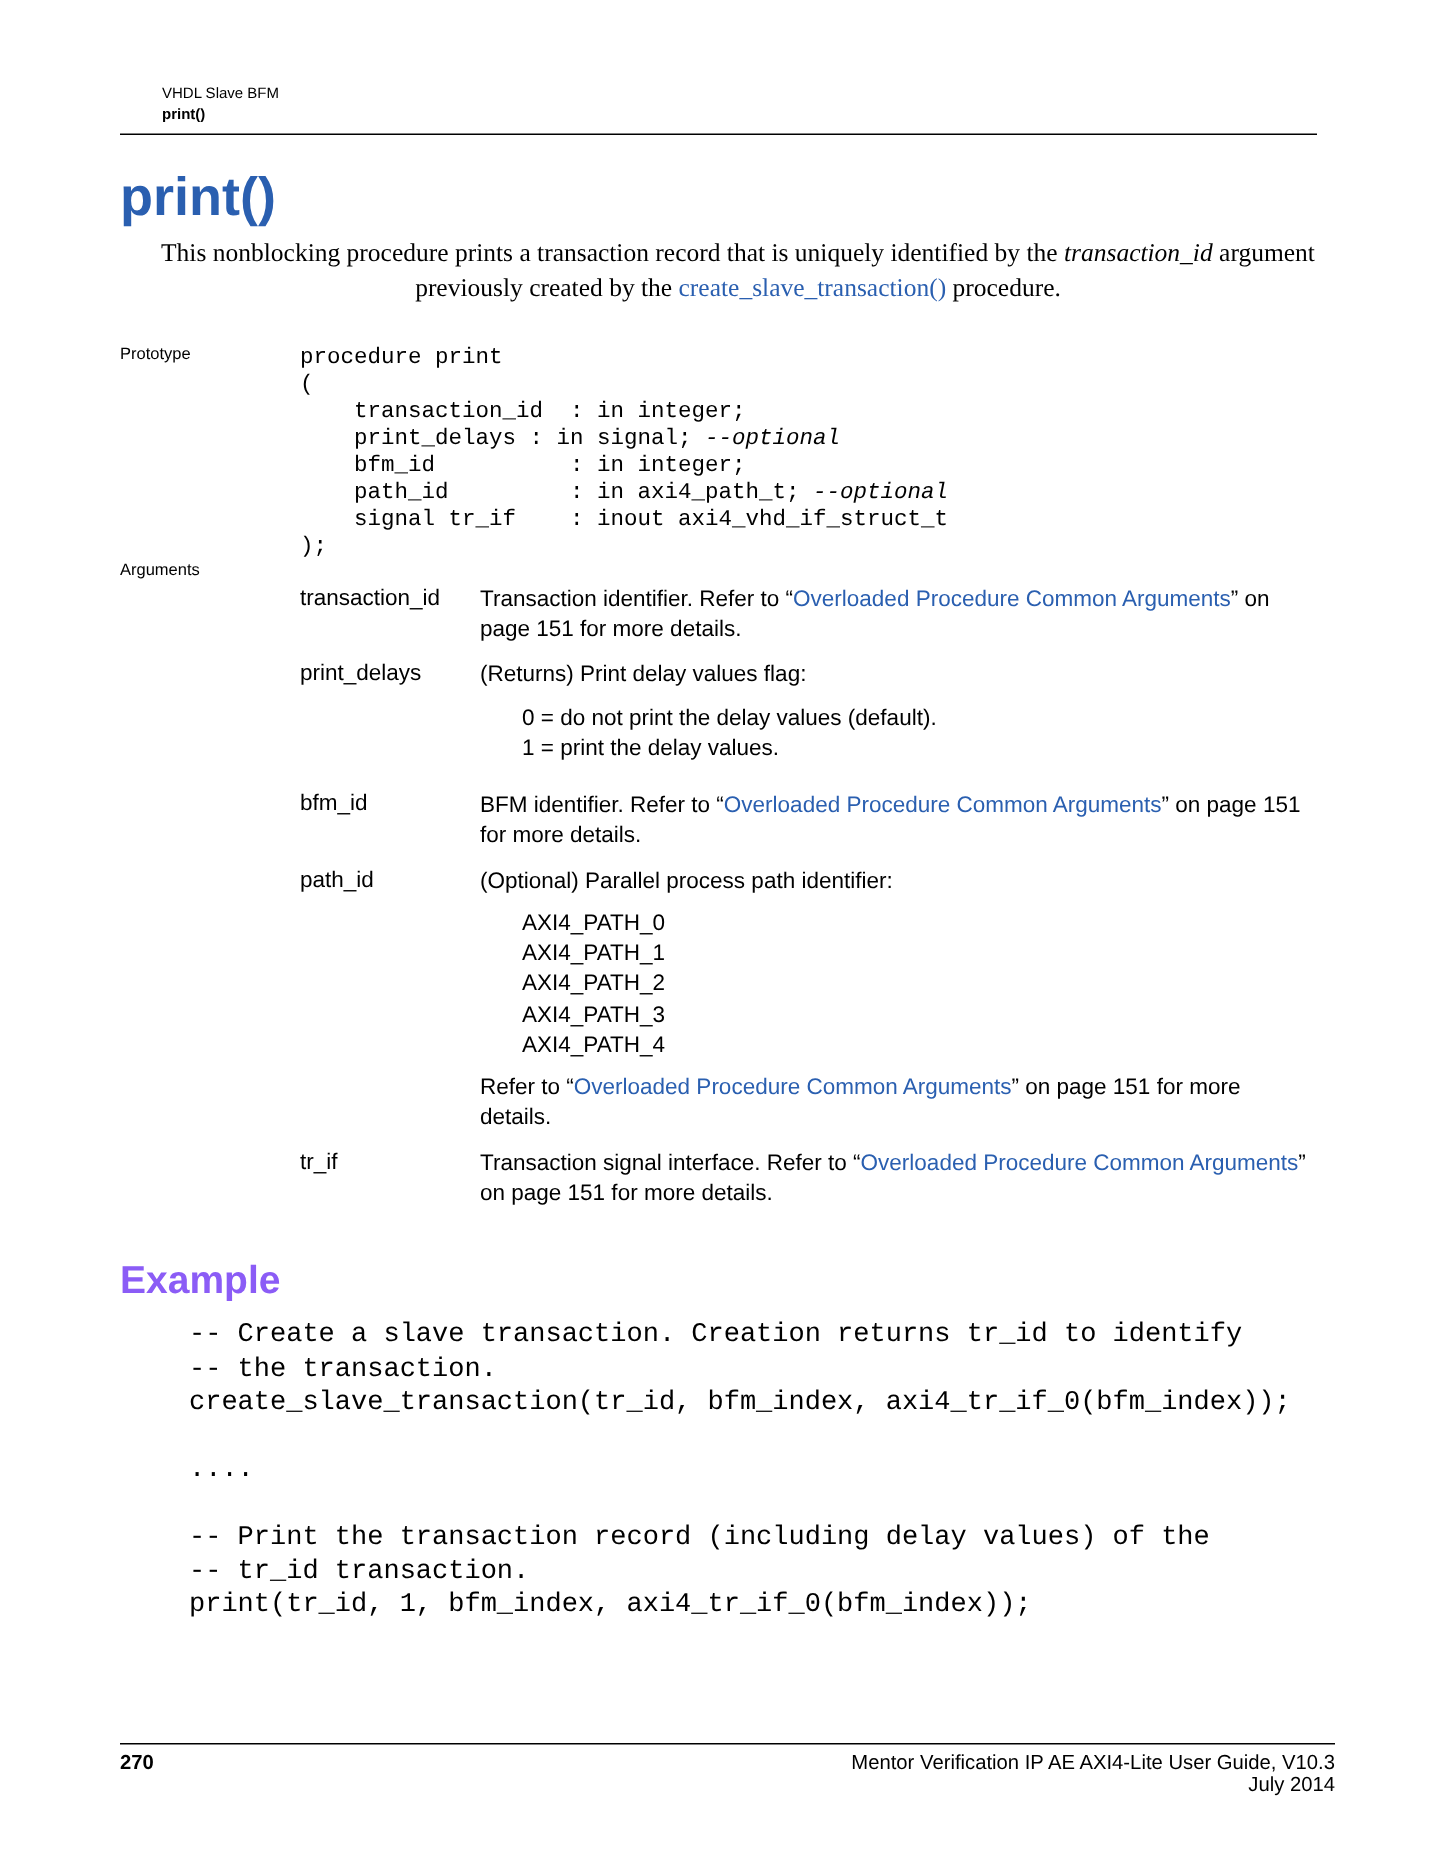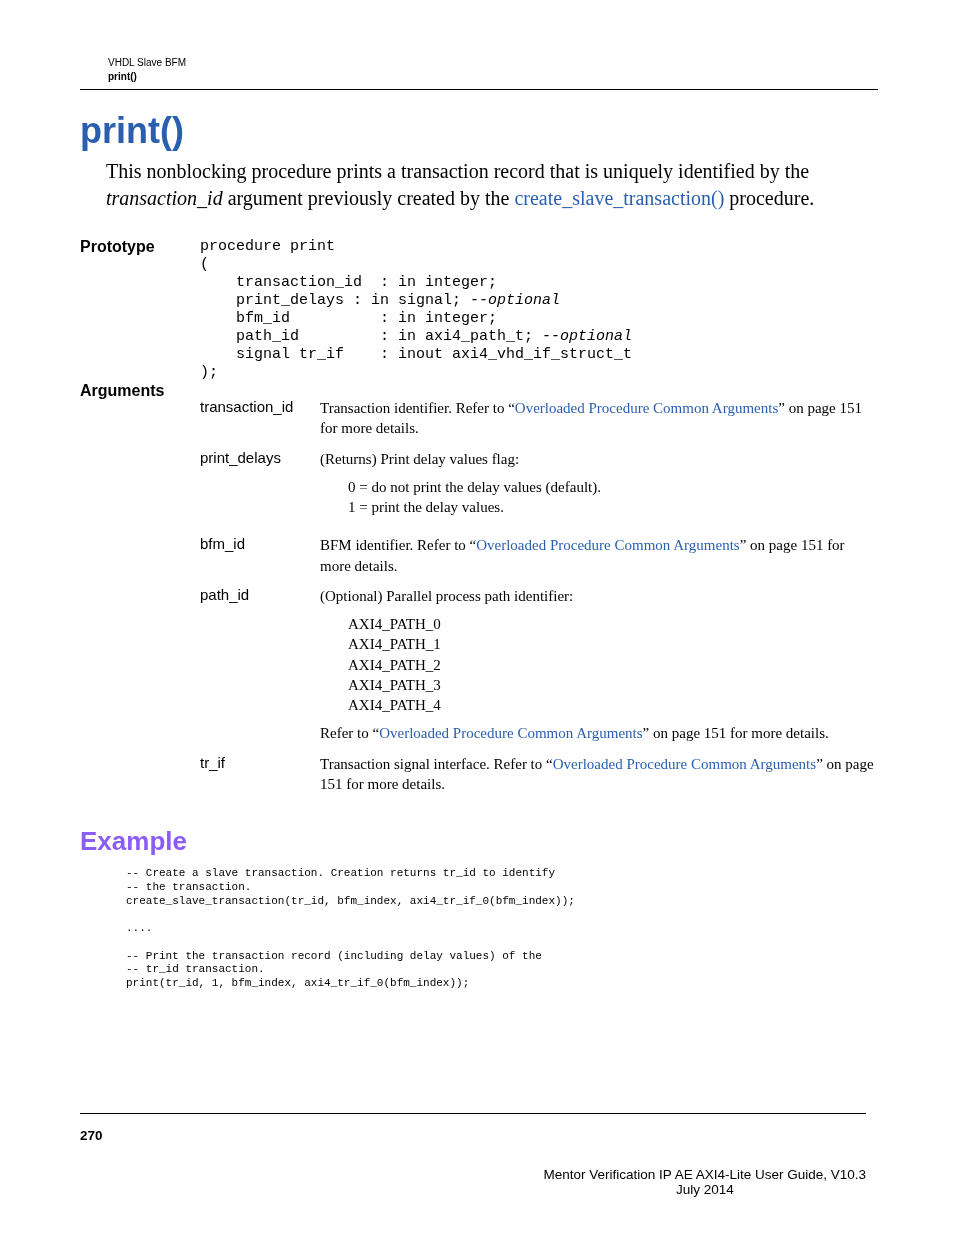--- a/index.html
+++ b/index.html
@@ -23,52 +23,53 @@
   }
   .header-sub { font-weight: bold; }
   h1.title {
     font-family: Arial, Helvetica, sans-serif;
     color: #2a5fb0;
     font-weight: bold;
     font-size: 36px;
     margin-bottom: 6px;
   }
   .intro {
-    font-size: 20px;
+    font-size: 17px;
     line-height: 1.35;
     margin-bottom: 26px;
     padding-left: 26px;
+    text-align: center;
   }
   .intro .link { color: #2a5fb0; }
   .sect-table { width: 100%; border-collapse: collapse; }
   .sect-table td { vertical-align: top; }
   .sect-label {
     font-family: Arial, Helvetica, sans-serif;
-    font-weight: bold;
-    font-size: 16px;
+    font-weight: normal;
+    font-size: 11px;
     width: 120px;
     padding-right: 8px;
   }
   .code {
     font-family: "Courier New", Courier, monospace;
     font-size: 15px;
     white-space: pre;
     line-height: 1.2;
   }
   .code .italic { font-style: italic; }
   .args-table { width: 100%; border-collapse: collapse; margin-top: 14px; }
   .args-table td { vertical-align: top; padding-bottom: 10px; }
   .arg-name {
     font-family: Arial, Helvetica, sans-serif;
     font-size: 15px;
     width: 120px;
     padding-right: 8px;
   }
   .arg-desc {
-    font-family: Liberation Serif, serif;
+    font-family: Liberation Sans, sans-serif;
     font-size: 15px;
     line-height: 1.35;
   }
   .arg-desc .link { color: #2a5fb0; }
   .arg-sub {
     padding-left: 28px;
     margin-top: 8px;
     margin-bottom: 8px;
     line-height: 1.35;
   }
@@ -80,37 +81,37 @@
   h2.example {
     font-family: Arial, Helvetica, sans-serif;
     color: #8b5cf6;
     font-weight: bold;
     font-size: 26px;
     margin-top: 22px;
     margin-bottom: 10px;
   }
   .example-code {
     font-family: "Courier New", Courier, monospace;
-    font-size: 11px;
+    font-size: 18px;
     white-space: pre;
     line-height: 1.25;
     padding-left: 46px;
   }
   .footer {
     position: absolute;
-    left: 80px; right: 88px;
+    left: 80px; right: 64px;
     bottom: 38px;
     border-top: 1.5px solid #000;
-    padding-top: 14px;
+    padding-top: 4px;
     font-family: Arial, Helvetica, sans-serif;
     font-size: 13.5px;
   }
   .footer-row { display: flex; justify-content: space-between; }
   .footer-pg { font-weight: bold; }
-  .footer-right { text-align: center; margin-top: 39px; }
+  .footer-right { text-align: right; }
 </style>
 </head>
 <body>
 
 <div class="header-block">
   <div>VHDL Slave BFM</div>
   <div class="header-sub">print()</div>
 </div>
 
 <h1 class="title">print()</h1>

